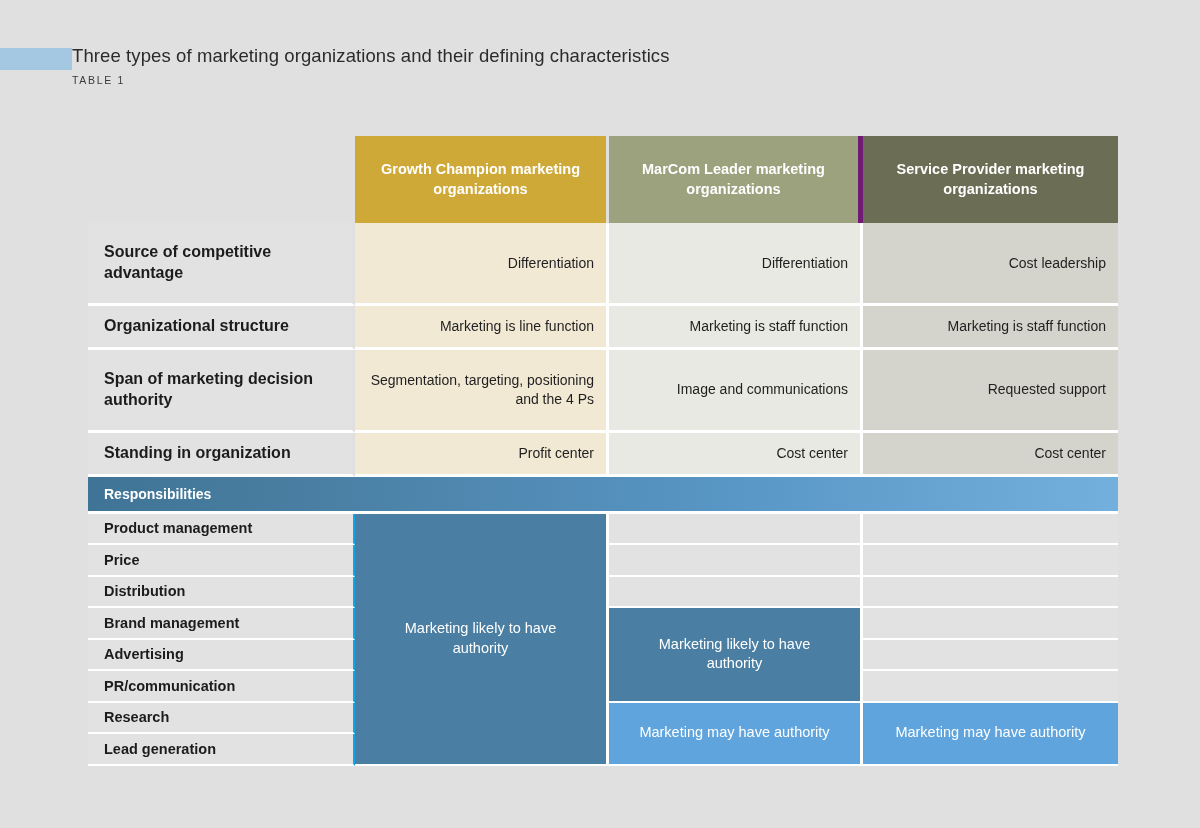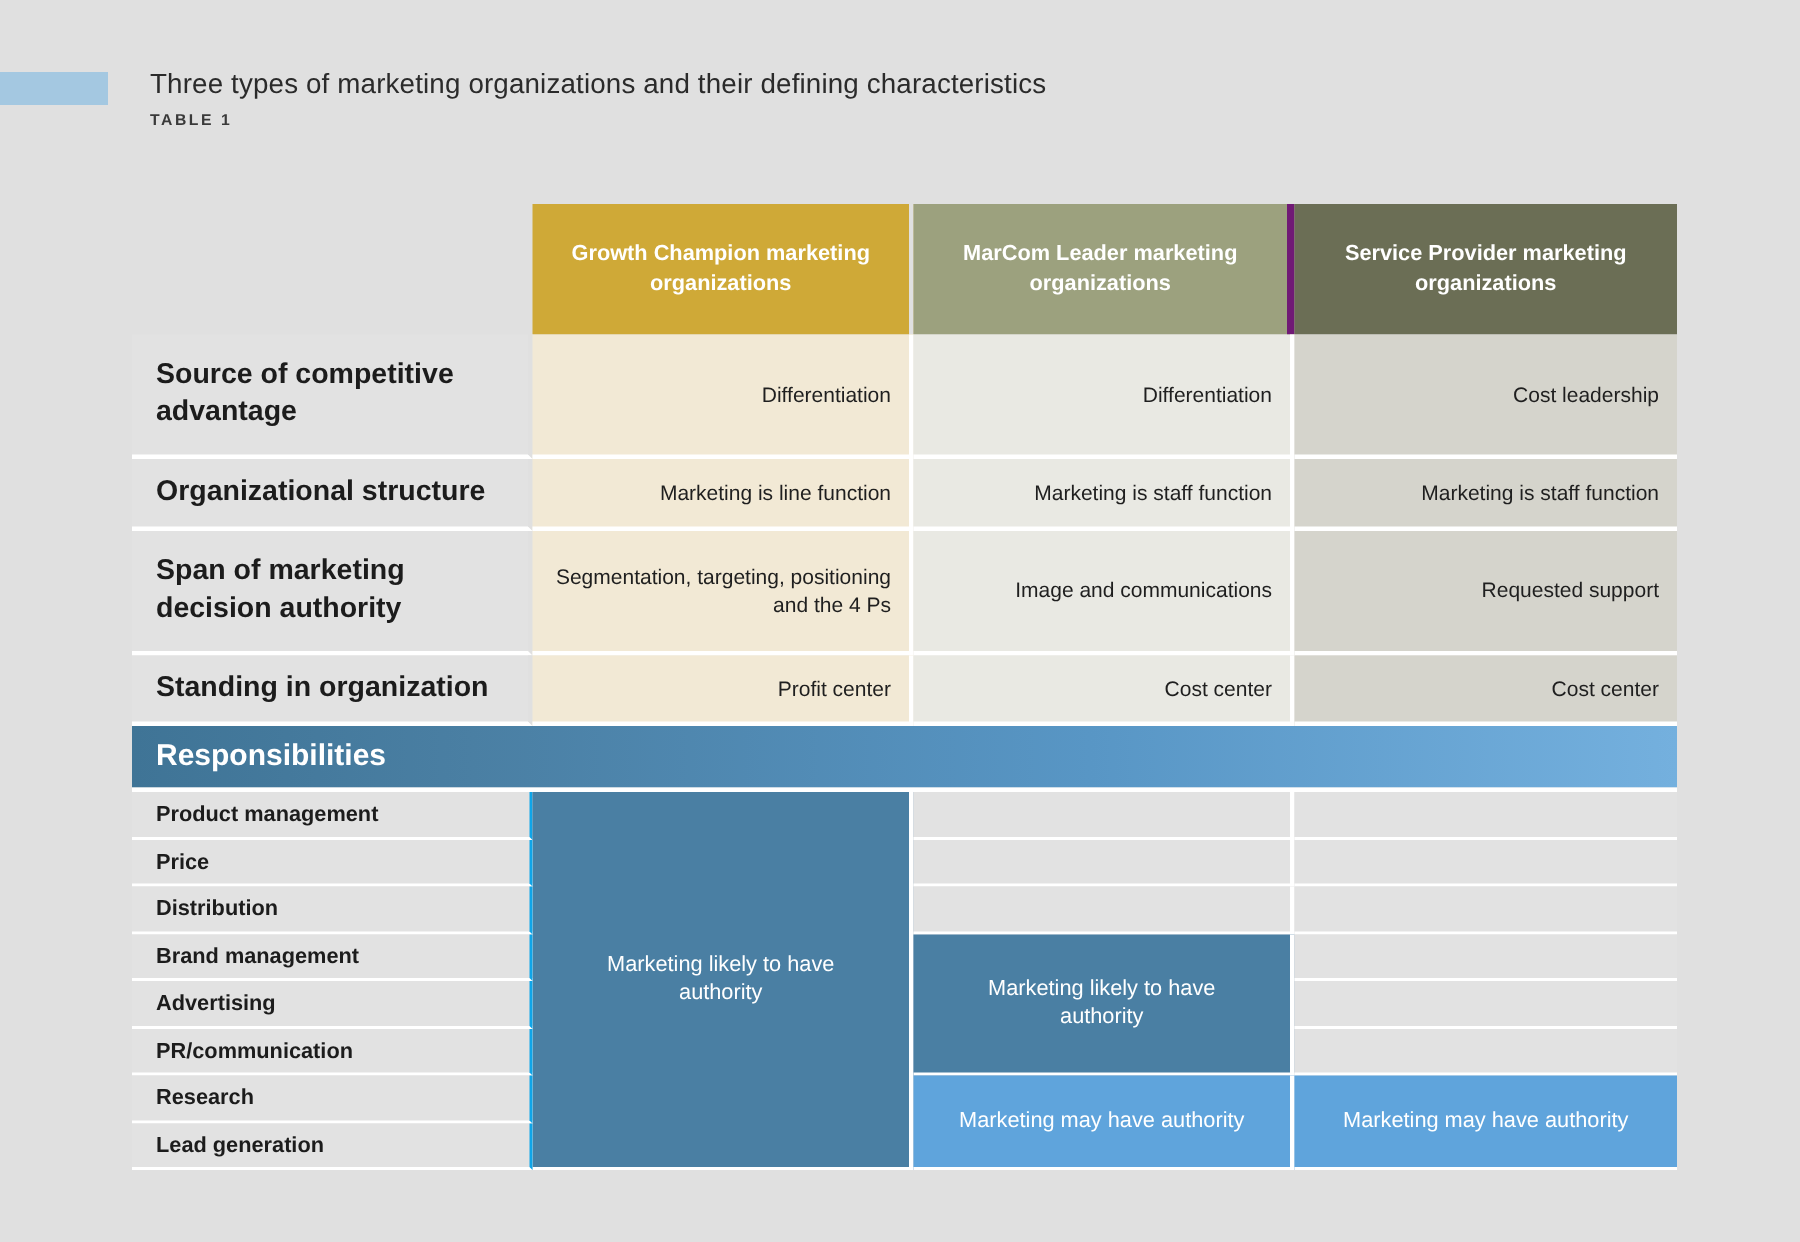--- a/index.html
+++ b/index.html
@@ -19,37 +19,37 @@
   #accent-bar {
     position: absolute;
     left: 0;
     top: 48px;
     width: 72px;
     height: 22px;
     background: #a4c8e1;
   }
   #title-block {
     position: absolute;
-    left: 100px;
+    left: 72px;
     top: 44px;
     width: 1060px;
   }
   #page-title {
     font-size: 18.5px;
     color: #2b2b2b;
     letter-spacing: 0.1px;
     line-height: 1.25;
     font-weight: 400;
   }
   #table-label {
     margin-top: 7px;
     font-size: 10.5px;
     letter-spacing: 1.7px;
     color: #3a3a3a;
-    font-weight: 700;
+    font-weight: 400;
   }
 
   
   #table-wrap {
     position: absolute;
     left: 88px;
     top: 136px;
     width: 1030px;
     height: 626px;
   }
@@ -80,21 +80,21 @@
   th.hdr-spacer { background: transparent; }
   th.hdr-gc { background: #cfa937; border-right: 3px solid #e0e0e0; }
   th.hdr-mc { background: #9ca17e; border-right: 5px solid #701a75; }
   th.hdr-sp { background: #6b6e55; }
 
   
   td.rowlabel {
     background: #e2e2e2;
     color: #1c1c1c;
     font-weight: bold;
-    font-size: 19px;
+    font-size: 16px;
     line-height: 1.3;
     padding: 10px 16px 10px 16px;
     vertical-align: middle;
     border-bottom: 3px solid #ffffff;
     border-right: 3px solid #e0e0e0;
   }
   td.val {
     text-align: right;
     vertical-align: middle;
     font-size: 14px;
@@ -107,21 +107,21 @@
   td.val-mc { background: #e9e9e3; border-right: 3px solid #ffffff; }
   td.val-sp { background: #d5d4cc; }
 
   tr.attr-row.tall td { height: 60px; }
 
   
   td.resp-banner {
     background: linear-gradient(to right, #3f7496 0%, #4a7fa3 22%, #5896c5 62%, #74b0de 100%);
     color: #ffffff;
     font-weight: bold;
-    font-size: 20px;
+    font-size: 14px;
     padding: 9px 16px;
     height: 34px;
     box-sizing: border-box;
     border-bottom: 3px solid #ffffff;
   }
 
   
   td.resp-label {
     background: #e2e2e2;
     color: #1c1c1c;

